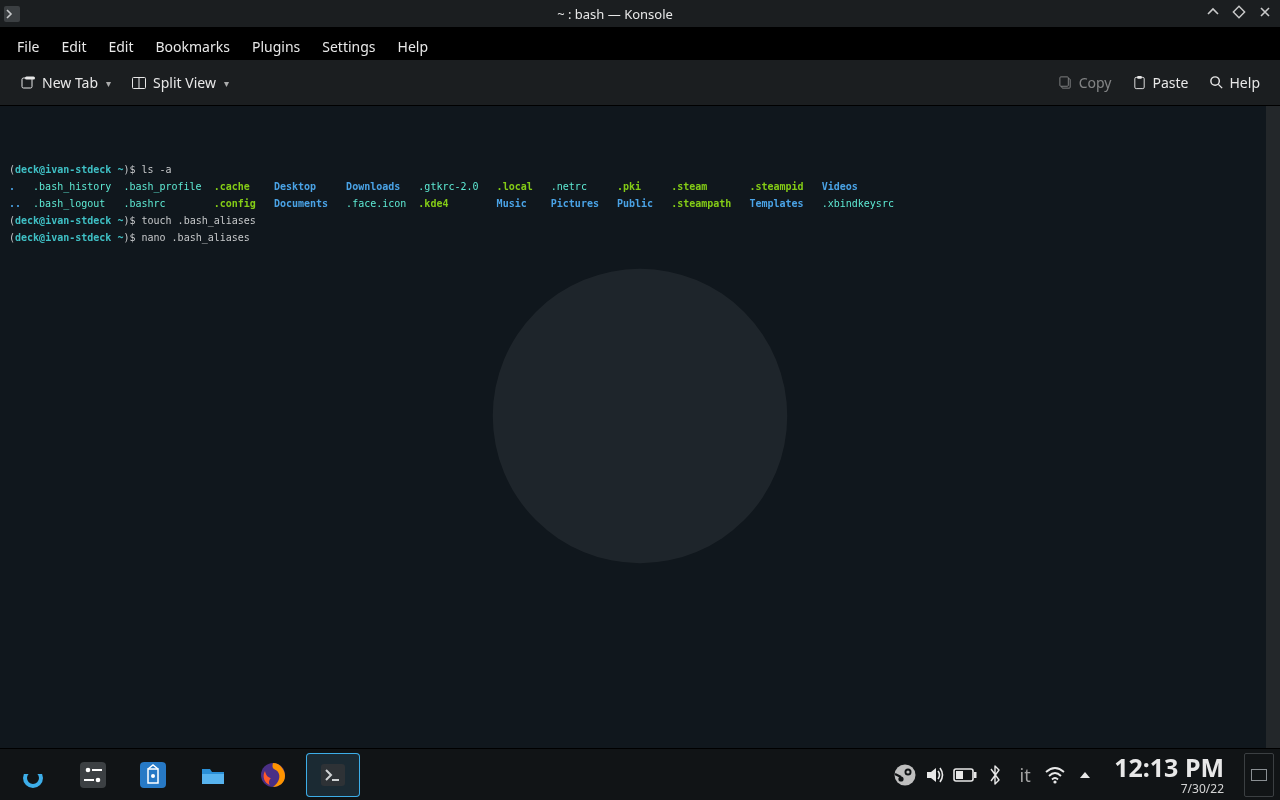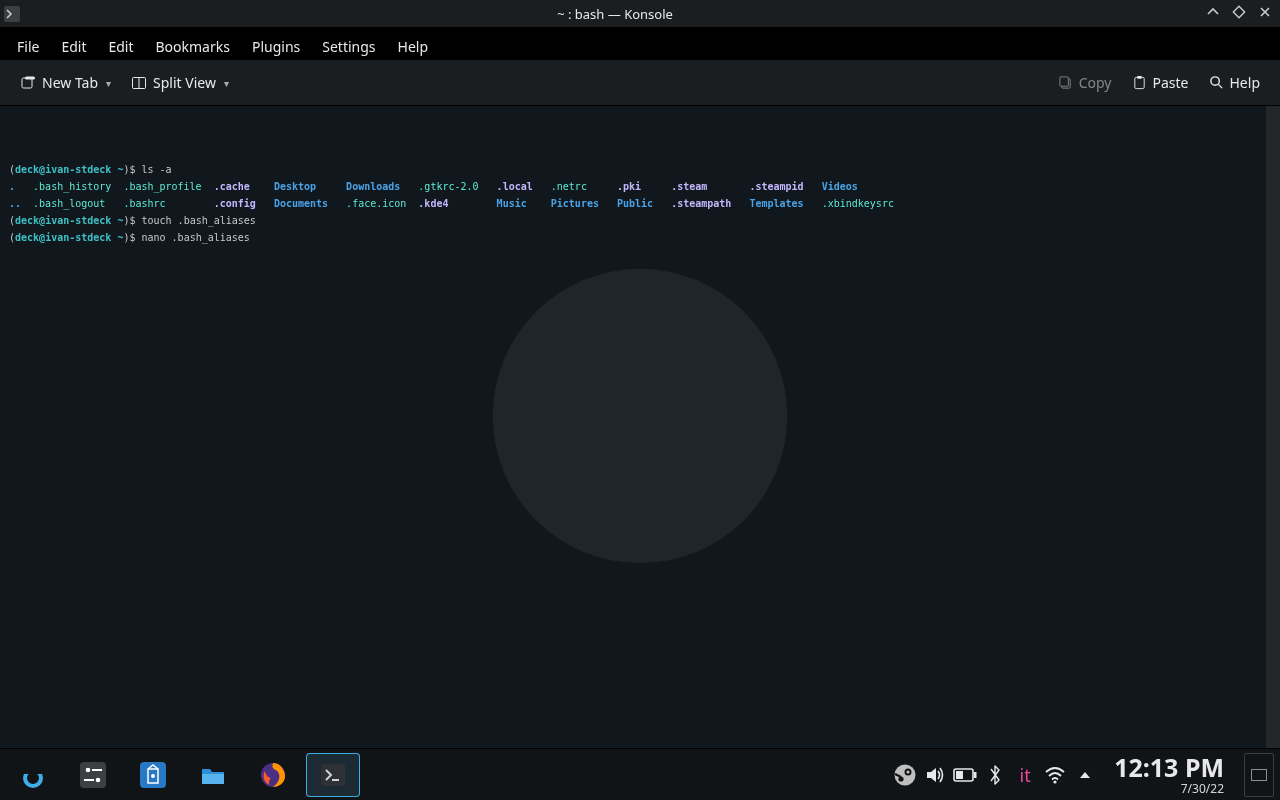--- a/index.html
+++ b/index.html
@@ -78,21 +78,21 @@
     opacity: .06;
     pointer-events: none;
   }
   .term-line .paren { color: #c7c9cb; }
   .term-line .user-host { color: #3fc0c5; font-weight: bold; }
   .term-line .tilde { color: #3fc0c5; font-weight: bold; }
   .term-line .cmd { color: #c7c9cb; }
   .cell { display: inline-block; vertical-align: top; }
   .dir { color: #4aa3e6; font-weight: bold; }  
   .file { color: #5eead4; }
-  .link { color: #c4b5fd; font-weight: bold; } 
+  .link { color: #84cc16; font-weight: bold; } 
 
   
   .taskbar {
     position: absolute; left: 0; right: 0; bottom: 0; height: 52px;
     background: #111416;
     border-top: 1px solid #000;
     display: flex; align-items: center;
     padding: 0 6px;
     gap: 6px;
   }
@@ -104,21 +104,21 @@
   }
   .launcher.active {
     box-shadow: inset 0 0 0 1px #3daee9;
     background: #1b2a33;
   }
   .launcher svg { display: block; }
   .sys-icon {
     min-width: 30px; height: 44px;
     display: flex; align-items: center; justify-content: center;
     cursor: pointer;
-    color: #ec4899;
+    color: #a3a3a3;
   }
   .sys-icon.text { font-size: 18px; padding: 0 6px; }
   .tray { display: flex; align-items: center; }
   .clock { text-align: right; padding: 0 8px; line-height: 1.1; }
   .clock .time { font-size: 25px; font-weight: 700; }
   .clock .date { font-size: 12px; opacity: .9; }
   .show-desktop {
     width: 30px; height: 44px;
     display: flex; align-items: center; justify-content: center;
     border: 1px solid #3b3f42; border-radius: 2px;

